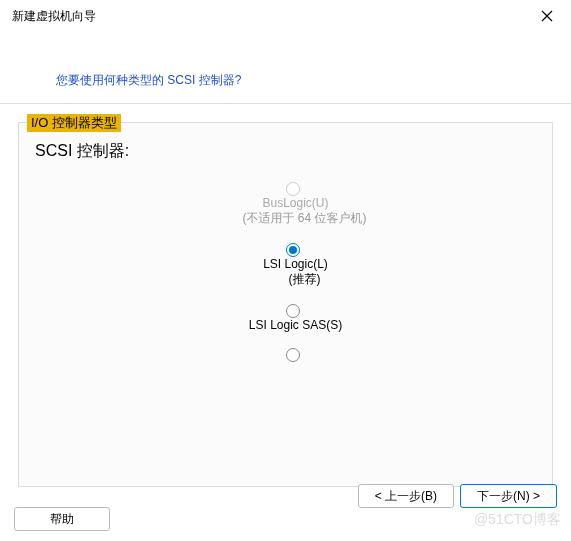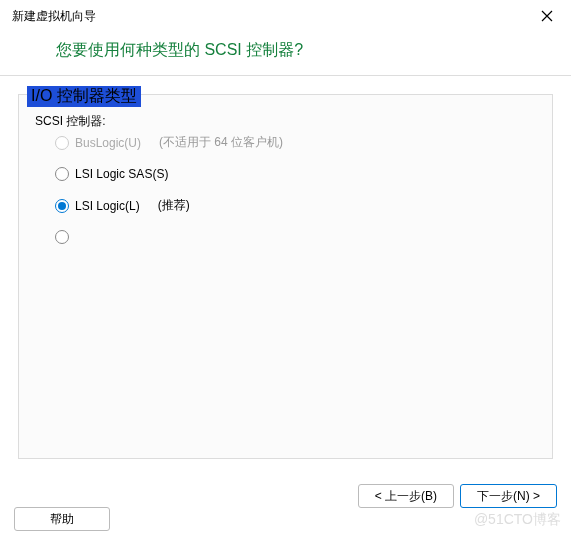--- a/index.html
+++ b/index.html
@@ -25,46 +25,47 @@
   width: 28px; height: 28px;
   display: flex; align-items: center; justify-content: center;
   cursor: pointer;
 }
 .close-btn svg { width: 12px; height: 12px; }
 .header {
   padding: 8px 20px 14px 28px;
   border-bottom: 1px solid #ddd;
 }
 .header-title { font-weight: bold; font-size: 13px; margin-bottom: 6px; }
-.header-subtitle { font-size: 16px; margin-left: 28px; color: #15803d; }
+.header-subtitle { font-size: 12px; margin-left: 28px; color: #1d4ed8; margin-top: 32px; }
 .content {
   padding: 18px 18px 0 18px;
 }
 .fieldset {
   position: relative;
   border: 1px solid #dcdcdc;
   background: #fbfbfb;
   padding: 18px 16px 16px 16px;
   height: 365px;
 }
 .legend {
   position: absolute;
   top: -9px;
   left: 8px;
-  background: #1d4ed8;
+  background: #eab308;
   padding: 0 4px;
-  font-size: 16px;
+  font-size: 13px;
 }
-.group-label { font-size: 12px; margin-bottom: 4px; }
+.group-label { font-size: 16px; margin-bottom: 20px; }
 .radio-row {
   display: flex;
   align-items: center;
   margin-left: 20px;
   margin-bottom: 16px;
   font-size: 12px;
+  flex-direction: column;
 }
 .radio {
   width: 14px; height: 14px;
   border: 1px solid #888;
   border-radius: 50%;
   margin-right: 6px;
   display: inline-flex;
   align-items: center;
   justify-content: center;
   background: #fff;
@@ -134,29 +135,29 @@
     <div class="legend">I/O 控制器类型</div>
     <div class="group-label">SCSI 控制器:</div>
 
     <div class="radio-row">
       <span class="radio disabled"></span>
       <span class="radio-label disabled">BusLogic(U)</span>
       <span class="hint disabled">(不适用于 64 位客户机)</span>
     </div>
 
     <div class="radio-row">
+      <span class="radio selected"></span>
+      <span class="radio-label">LSI Logic(L)</span>
+      <span class="hint">(推荐)</span>
+    </div>
+
+    <div class="radio-row">
       <span class="radio"></span>
       <span class="radio-label">LSI Logic SAS(S)</span>
       <span class="hint"></span>
-    </div>
-
-    <div class="radio-row">
-      <span class="radio selected"></span>
-      <span class="radio-label">LSI Logic(L)</span>
-      <span class="hint">(推荐)</span>
     </div>
 
     <div class="radio-row">
       <span class="radio"></span>
       <span class="hint"></span>
     </div>
   </div>
 </div>
 
 <div class="footer">

